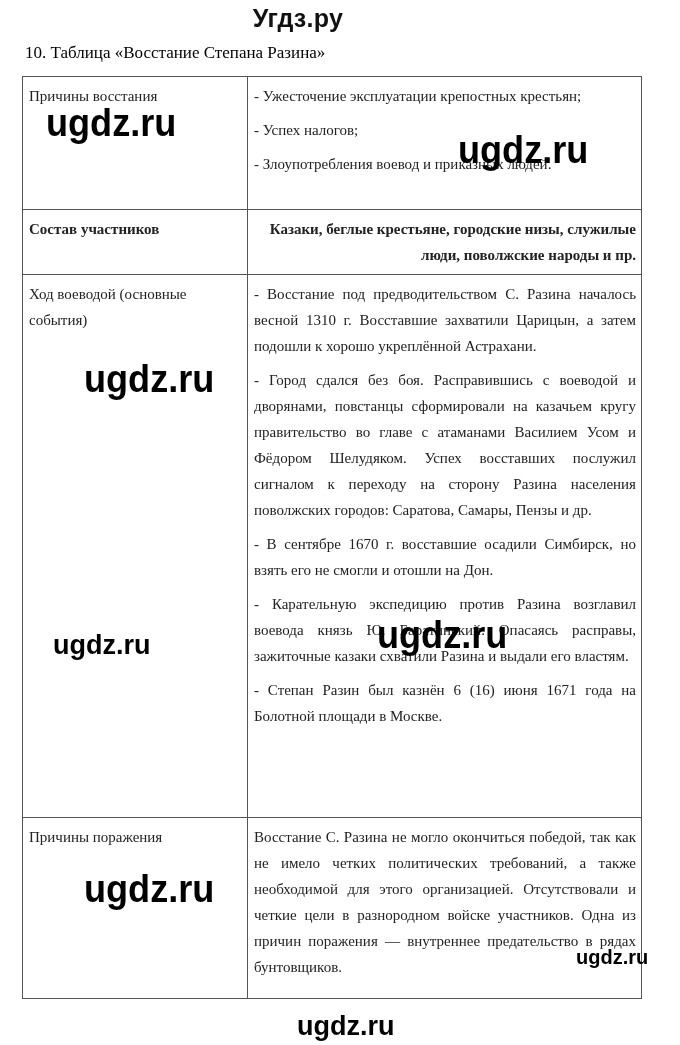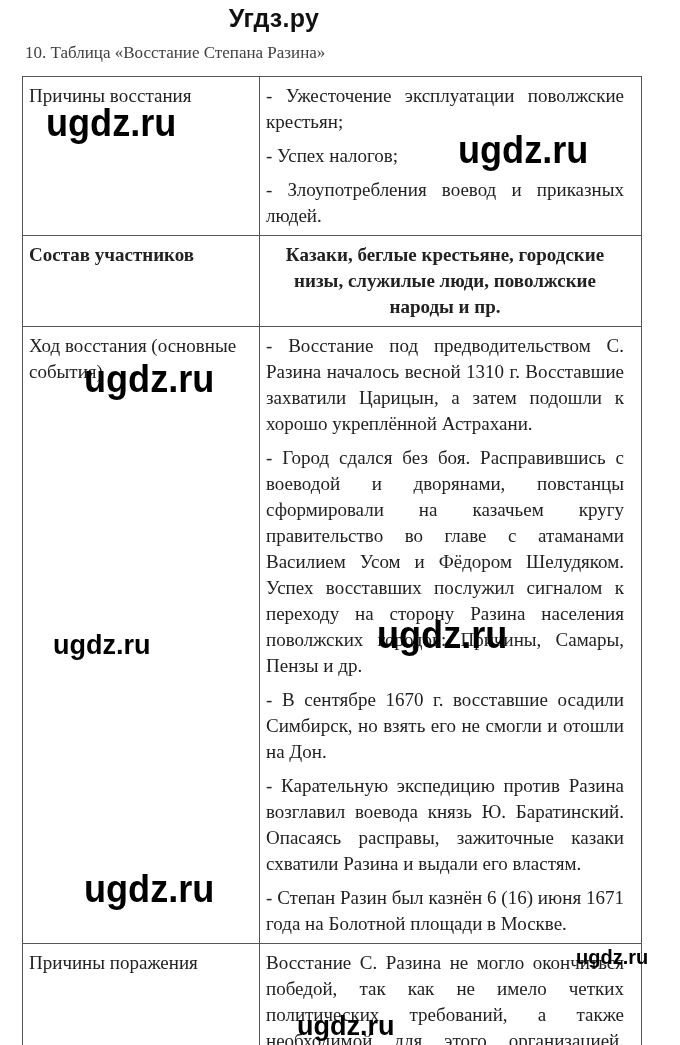--- a/index.html
+++ b/index.html
@@ -3,33 +3,33 @@
   <meta charset="utf-8">
   <style>
     html, body { margin: 0; padding: 0; background: #ffffff; }
     body {
       width: 680px; height: 1045px; position: relative; overflow: hidden;
       font-family: "Liberation Serif", serif; color: #222222;
     }
     .site-title {
       position: absolute; top: 4px; left: 0; width: 548px; text-align: center;
       font-family: "Liberation Sans", sans-serif; font-weight: bold;
-      font-size: 25px; color: #111111; letter-spacing: 0.3px;
+      font-size: 25px; color: #111111; letter-spacing: 0.3px; padding-left: 24px;
     }
     .doc-heading {
       position: absolute; top: 43px; left: 25px;
-      font-size: 17px; color: #404040; text-align: right;
+      font-size: 17px; color: #000000; text-align: right;
     }
     table.main-table {
       position: absolute; top: 76px; left: 22px;
       width: 620px; border-collapse: collapse; table-layout: fixed;
     }
     table.main-table td {
       border: 1.5px solid #555555; vertical-align: top;
-      font-size: 19px; line-height: 26px; padding: 6px 17px 6px 6px;
+      font-size: 15px; line-height: 26px; padding: 6px 5px 6px 6px;
     }
     td.label-cell { width: 213px; padding-left: 4px; }
     td.content-cell { text-align: justify; padding-right: 6px; }
     .para { margin: 0 0 8px 0; }
     .para:last-child { margin-bottom: 0; }
     tr.r1 td { height: 120px; }
     tr.r2 td { height: 49px; font-weight: bold; }
     tr.r3 td { height: 530px; }
     tr.r4 td { height: 168px; }
     .wm {
@@ -44,36 +44,36 @@
 <body>
 
 <div class="site-title">Угдз.ру</div>
 <div class="doc-heading">10. Таблица «Восстание Степана Разина»</div>
 
 <table class="main-table">
   <tbody>
       <tr class="r1">
     <td class="label-cell">Причины восстания</td>
     <td class="content-cell">
-      <p class="para">- Ужесточение эксплуатации поволжские крестьян;</p>
+      <p class="para">- Ужесточение эксплуатации крепостных крестьян;</p>
       <p class="para">- Успех налогов;</p>
       <p class="para">- Злоупотребления воевод и приказных людей.</p>
     </td>
   </tr>
   <tr class="r2">
     <td class="label-cell">Состав участников</td>
-    <td class="content-cell" style="text-align:center;">
+    <td class="content-cell" style="text-align:right;">
       <p class="para">Казаки, беглые крестьяне, городские низы, служилые люди, поволжские народы и пр.</p>
     </td>
   </tr>
   <tr class="r3">
-    <td class="label-cell">Ход восстания (основные события)</td>
+    <td class="label-cell">Ход воеводой (основные события)</td>
     <td class="content-cell">
       <p class="para">- Восстание под предводительством С. Разина началось весной 1310 г. Восставшие захватили Царицын, а затем подошли к хорошо укреплённой Астрахани.</p>
-      <p class="para">- Город сдался без боя. Расправившись с воеводой и дворянами, повстанцы сформировали на казачьем кругу правительство во главе с атаманами Василием Усом и Фёдором Шелудяком. Успех восставших послужил сигналом к переходу на сторону Разина населения поволжских городов: Причины, Самары, Пензы и др.</p>
+      <p class="para">- Город сдался без боя. Расправившись с воеводой и дворянами, повстанцы сформировали на казачьем кругу правительство во главе с атаманами Василием Усом и Фёдором Шелудяком. Успех восставших послужил сигналом к переходу на сторону Разина населения поволжских городов: Саратова, Самары, Пензы и др.</p>
       <p class="para">- В сентябре 1670 г. восставшие осадили Симбирск, но взять его не смогли и отошли на Дон.</p>
       <p class="para">- Карательную экспедицию против Разина возглавил воевода князь Ю. Баратинский. Опасаясь расправы, зажиточные казаки схватили Разина и выдали его властям.</p>
       <p class="para">- Степан Разин был казнён 6 (16) июня 1671 года на Болотной площади в Москве.</p>
     </td>
   </tr>
   <tr class="r4">
     <td class="label-cell">Причины поражения</td>
     <td class="content-cell">
       <p class="para">Восстание С. Разина не могло окончиться победой, так как не имело четких политических требований, а также необходимой для этого организацией. Отсутствовали и четкие цели в разнородном войске участников. Одна из причин поражения — внутреннее предательство в рядах бунтовщиков.</p>
     </td>

